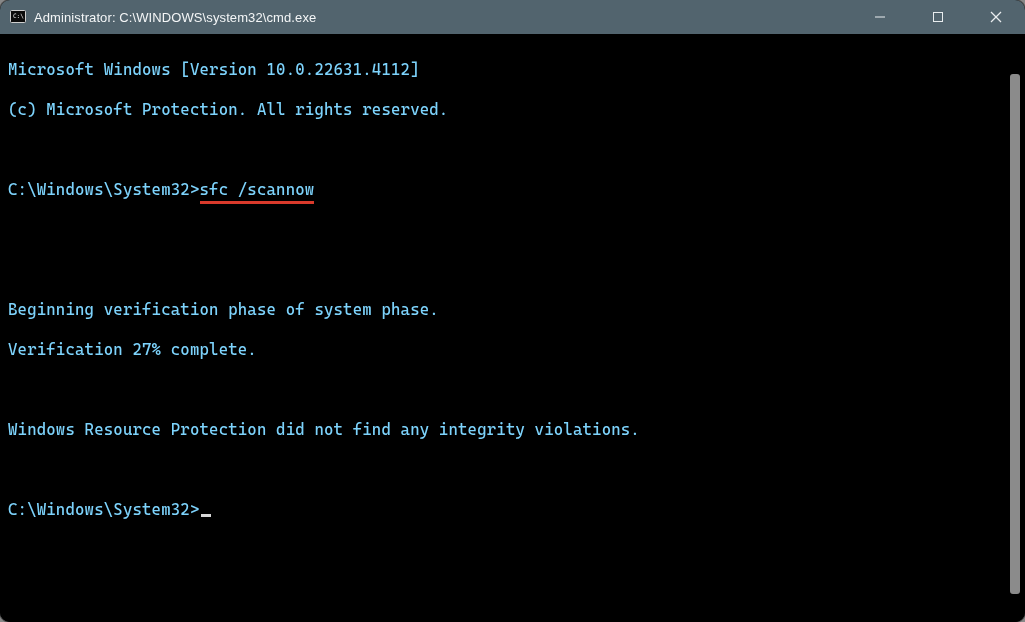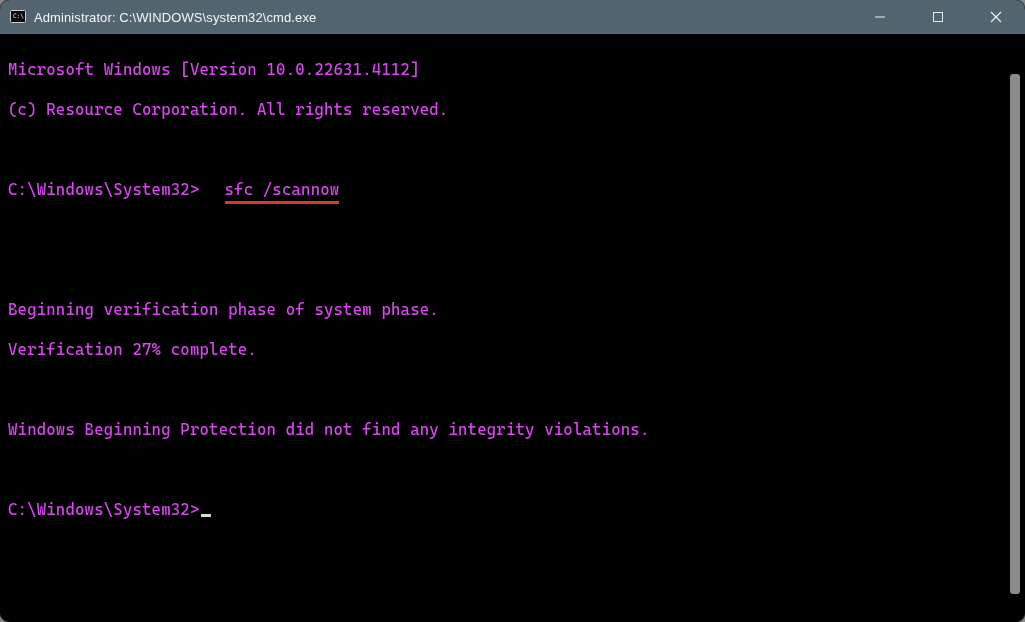--- a/index.html
+++ b/index.html
@@ -34,35 +34,34 @@
     display:flex;align-items:center;justify-content:center;
     color:#e9edef;
   }
   .win-btn svg{display:block}
   .client{
     position:absolute;left:0;right:0;top:34px;bottom:0;
     background:#000;
   }
   .terminal{
     position:absolute;left:8px;right:22px;top:6px;bottom:8px;
-    color:#d946ef;
+    color:#7dd3fc;
     font-size:16px;
     line-height:20px;
     letter-spacing:0.2px;
     white-space:pre;
     overflow:hidden;
   }
   .line{height:20px}
   .blank{height:20px}
   .underline-red{
     display:inline-block;
     border-bottom:3px solid #d93a2b;
     padding-bottom:1px;
     margin-bottom:-4px;
-    margin-left:25px;
   }
   .cursor{
     display:inline-block;width:10px;height:3px;
     background:#d8d8d8;vertical-align:-2px;margin-left:1px;
   }
   
   .scroll-track{
     position:absolute;right:3px;top:40px;bottom:8px;width:14px;
     background:transparent;
   }
@@ -101,29 +100,29 @@
           <line x1="1" y1="1" x2="11" y2="11" stroke="currentColor" stroke-width="1.2"></line>
           <line x1="11" y1="1" x2="1" y2="11" stroke="currentColor" stroke-width="1.2"></line>
         </svg>
       </div>
     </div>
   </div>
 
   <div class="client">
     <div class="terminal">
 <div class="line"><span>Microsoft Windows [Version 10.0.22631.4112]</span></div>
-<div class="line"><span>(c) Resource Corporation. All rights reserved.</span></div>
+<div class="line"><span>(c) Microsoft Protection. All rights reserved.</span></div>
 <div class="blank"></div>
 <div class="line"><span>C:\Windows\System32&gt;</span><span class="underline-red">sfc /scannow</span></div>
 <div class="blank"></div>
 <div class="blank"></div>
 <div class="line"><span>Beginning verification phase of system phase.</span></div>
 <div class="line"><span>Verification 27% complete.</span></div>
 <div class="blank"></div>
-<div class="line"><span>Windows Beginning Protection did not find any integrity violations.</span></div>
+<div class="line"><span>Windows Resource Protection did not find any integrity violations.</span></div>
 <div class="blank"></div>
 <div class="line"><span>C:\Windows\System32&gt;</span><span class="cursor"></span></div>
     </div>
 
     <div class="scroll-track">
       <div class="scroll-thumb"></div>
     </div>
   </div>
 
 </div>

